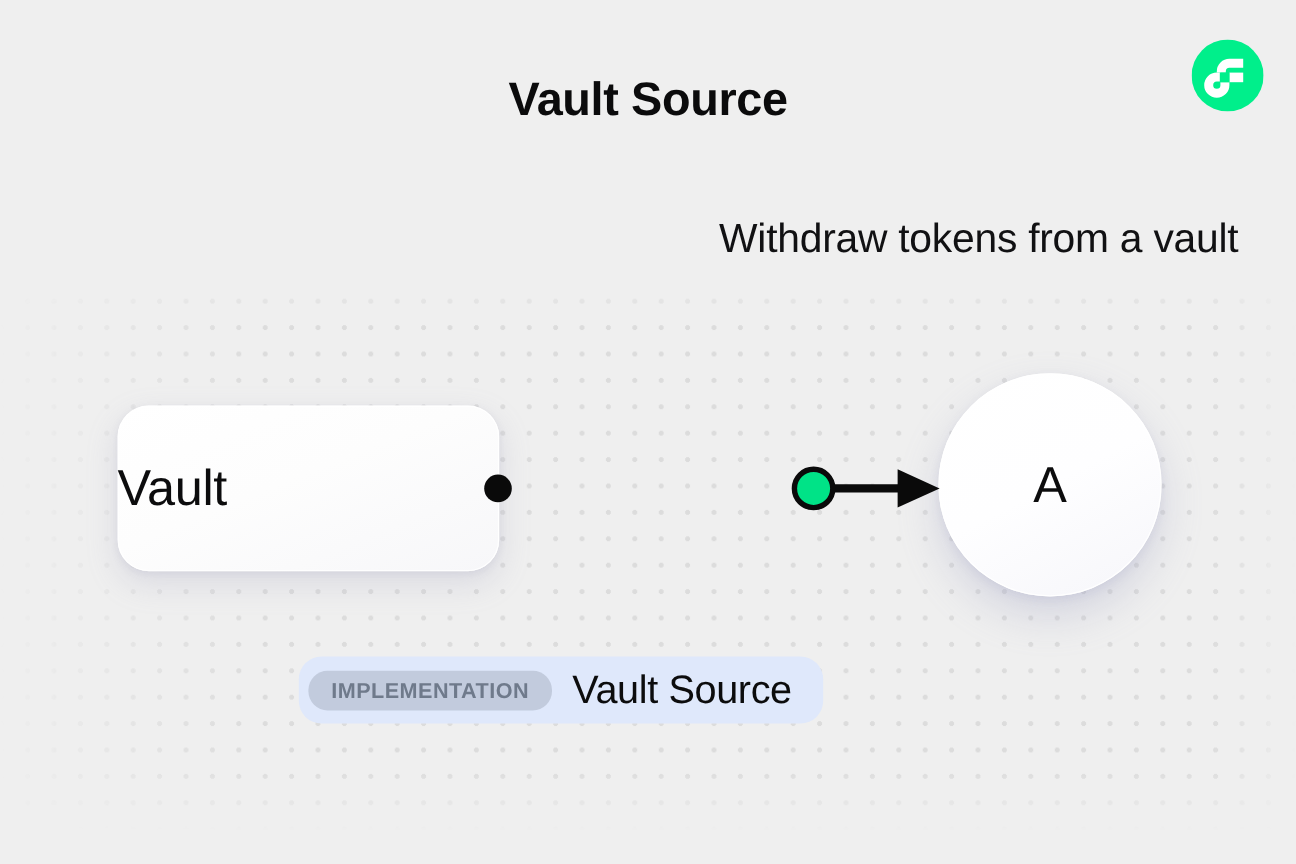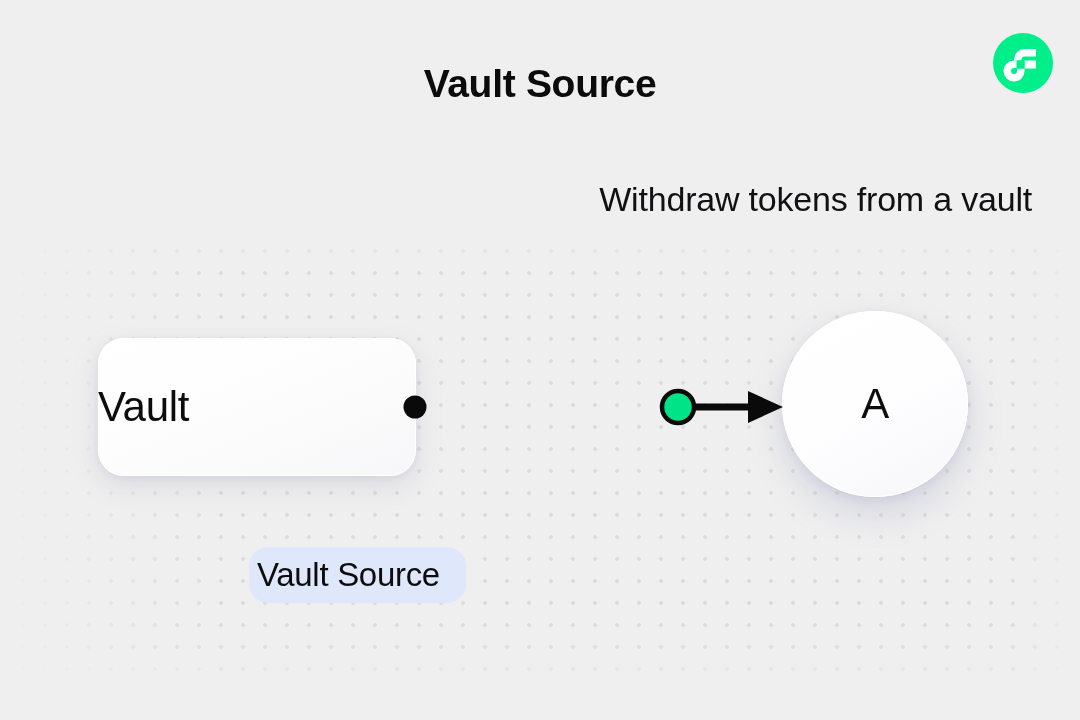--- a/index.html
+++ b/index.html
@@ -201,14 +201,15 @@
   <line x1="678" y1="407" x2="766" y2="407" stroke="#0a0a0a" stroke-width="7"></line>
 
   <circle cx="415" cy="407" r="11.5" fill="#0a0a0a"></circle>
 
   <circle cx="678" cy="407" r="16" fill="#00e387" stroke="#0a0a0a" stroke-width="4.5"></circle>
 
   <path d="M748 391 L783 407 L748 423 Z" fill="#0a0a0a"></path>
 </svg>
 
 <div id="impl-badge">
+  <span id="impl-badge-tag">IMPLEMENTATION</span>
   <span id="impl-badge-value">Vault Source</span>
 </div>
 
 </body></html>

